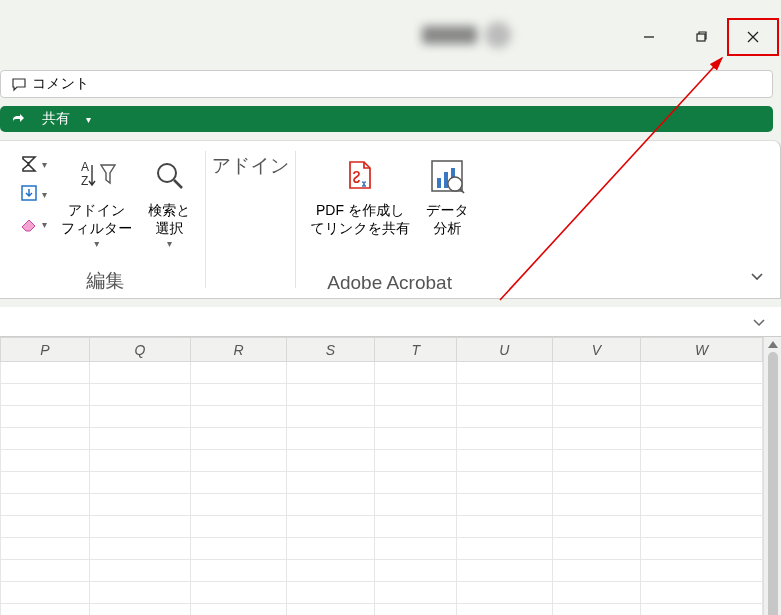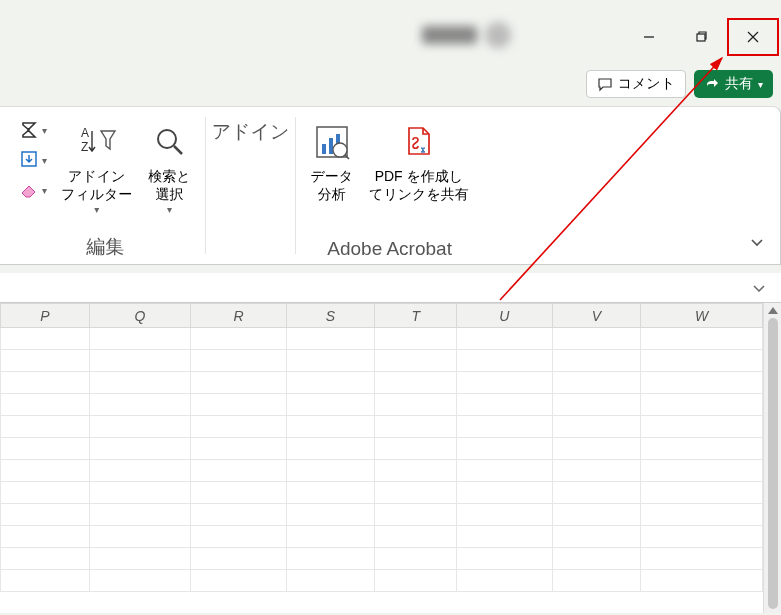--- a/index.html
+++ b/index.html
@@ -43,41 +43,42 @@
 .winbtn svg { width: 14px; height: 14px; }
 .close-highlight {
   border: 2px solid #e00000;
   margin-right: 2px;
 }
 .secondbar {
   display: flex;
   justify-content: flex-end;
   gap: 8px;
   padding: 0 8px 8px 0;
+  flex-direction: column;
 }
 .comment-btn {
   background: #fff;
   border: 1px solid #ccc;
   border-radius: 4px;
   padding: 4px 10px;
   display: flex;
   align-items: center;
   gap: 5px;
   cursor: pointer;
   font-size: 14px;
 }
 .share-btn {
   background: #107c41;
   color: #fff;
   border: none;
   border-radius: 5px;
   padding: 4px 10px;
   display: flex;
   align-items: center;
-  gap: 5px;
+  gap: 16px;
   cursor: pointer;
   font-size: 14px;
 }
 .share-btn svg { fill: #fff; }
 .ribbon {
   background: #fff;
   border-top: 1px solid #ddd;
   border-bottom: 1px solid #ccc;
   border-right: 1px solid #ccc;
   border-top-right-radius: 8px;
@@ -309,43 +310,43 @@
   <div class="ribbon-group">
     <div class="group-label">アドイン</div>
   </div>
 
   <div class="vsep"></div>
 
   <div class="ribbon-group">
     <div class="group-body">
       <div class="big-btn">
         <div class="icon-box">
+          <svg width="40" height="36" viewBox="0 0 40 36">
+            <path d="M10 4h14l6 6v20H10z" fill="none" stroke="#d8261c" stroke-width="1.7"></path>
+            <path d="M24 4v6h6" fill="none" stroke="#d8261c" stroke-width="1.7"></path>
+            <path d="M14 16c0-3 5-3 5 0s-5 3-5 6 5 3 5 0" fill="none" stroke="#d8261c" stroke-width="1.7"></path>
+            <path d="M22 28c3 0 3-4 0-4m4 0c-3 0-3 4 0 4" fill="none" stroke="#4a7fbf" stroke-width="1.7"></path>
+          </svg>
+        </div>
+        <span style="white-space:pre-line">PDF を作成し
+てリンクを共有</span>
+      </div>
+      <div class="big-btn">
+        <div class="icon-box">
           <svg width="36" height="36" viewBox="0 0 36 36">
             <rect x="3" y="3" width="30" height="30" fill="none" stroke="#555" stroke-width="1.5"></rect>
             <rect x="8" y="20" width="4" height="10" fill="#3a78c4"></rect>
             <rect x="15" y="14" width="4" height="16" fill="#3a78c4"></rect>
             <rect x="22" y="10" width="4" height="20" fill="#3a78c4"></rect>
             <circle cx="26" cy="26" r="7" fill="#fff" stroke="#555" stroke-width="1.3"></circle>
             <line x1="31" y1="31" x2="35" y2="35" stroke="#555" stroke-width="1.7"></line>
           </svg>
         </div>
         <span style="white-space:pre-line">データ
 分析</span>
-      </div>
-      <div class="big-btn">
-        <div class="icon-box">
-          <svg width="40" height="36" viewBox="0 0 40 36">
-            <path d="M10 4h14l6 6v20H10z" fill="none" stroke="#d8261c" stroke-width="1.7"></path>
-            <path d="M24 4v6h6" fill="none" stroke="#d8261c" stroke-width="1.7"></path>
-            <path d="M14 16c0-3 5-3 5 0s-5 3-5 6 5 3 5 0" fill="none" stroke="#d8261c" stroke-width="1.7"></path>
-            <path d="M22 28c3 0 3-4 0-4m4 0c-3 0-3 4 0 4" fill="none" stroke="#4a7fbf" stroke-width="1.7"></path>
-          </svg>
-        </div>
-        <span style="white-space:pre-line">PDF を作成し
-てリンクを共有</span>
       </div>
     </div>
     <div class="group-label">Adobe Acrobat</div>
   </div>
 
   <div class="collapse-btn">
     <svg width="18" height="18" viewBox="0 0 18 18">
         <path d="M4 7l5 5 5-5" fill="none" stroke="#555" stroke-width="1.7"></path>
       </svg>
   </div>

